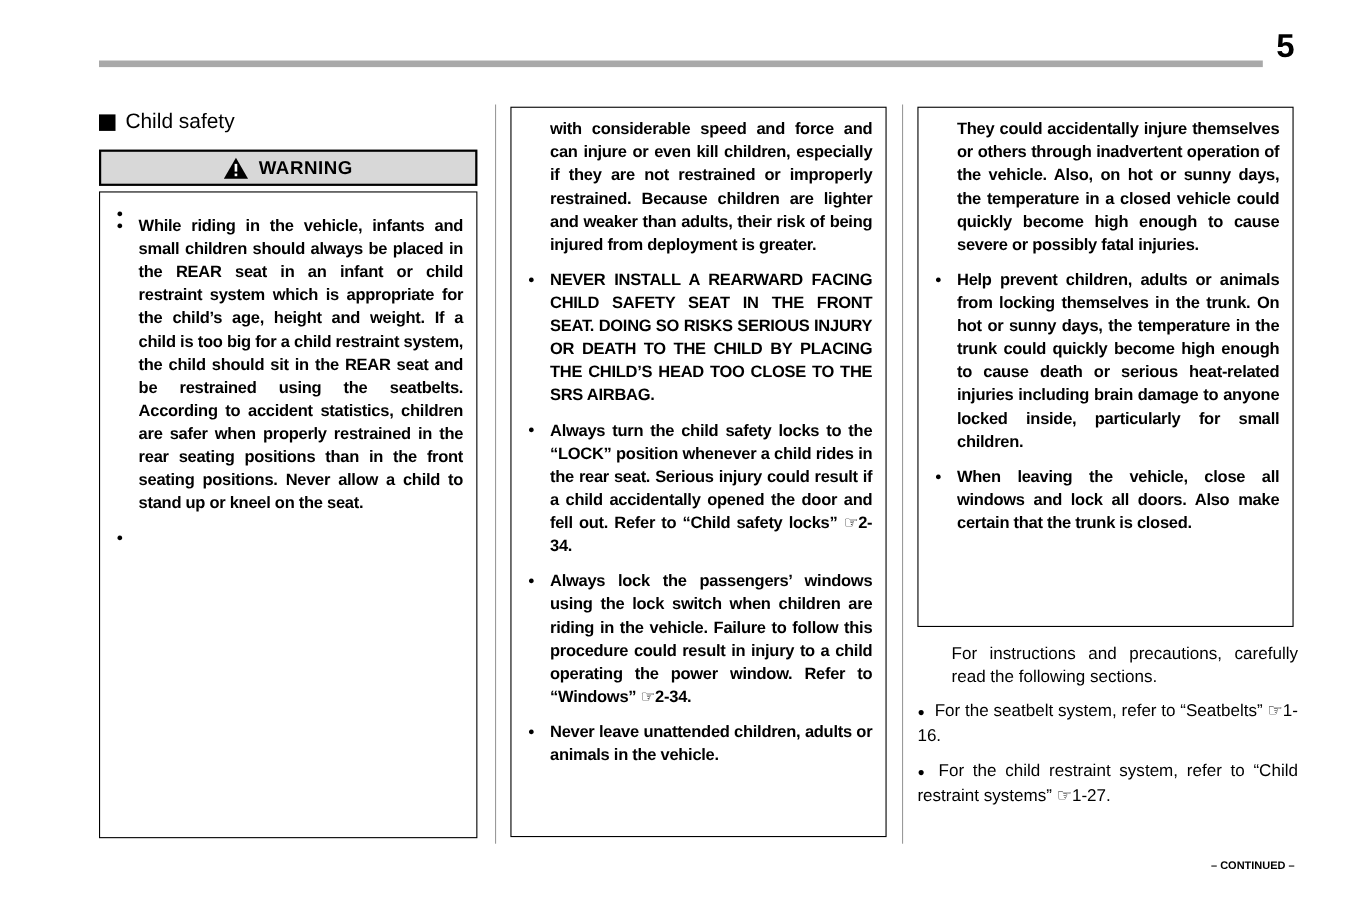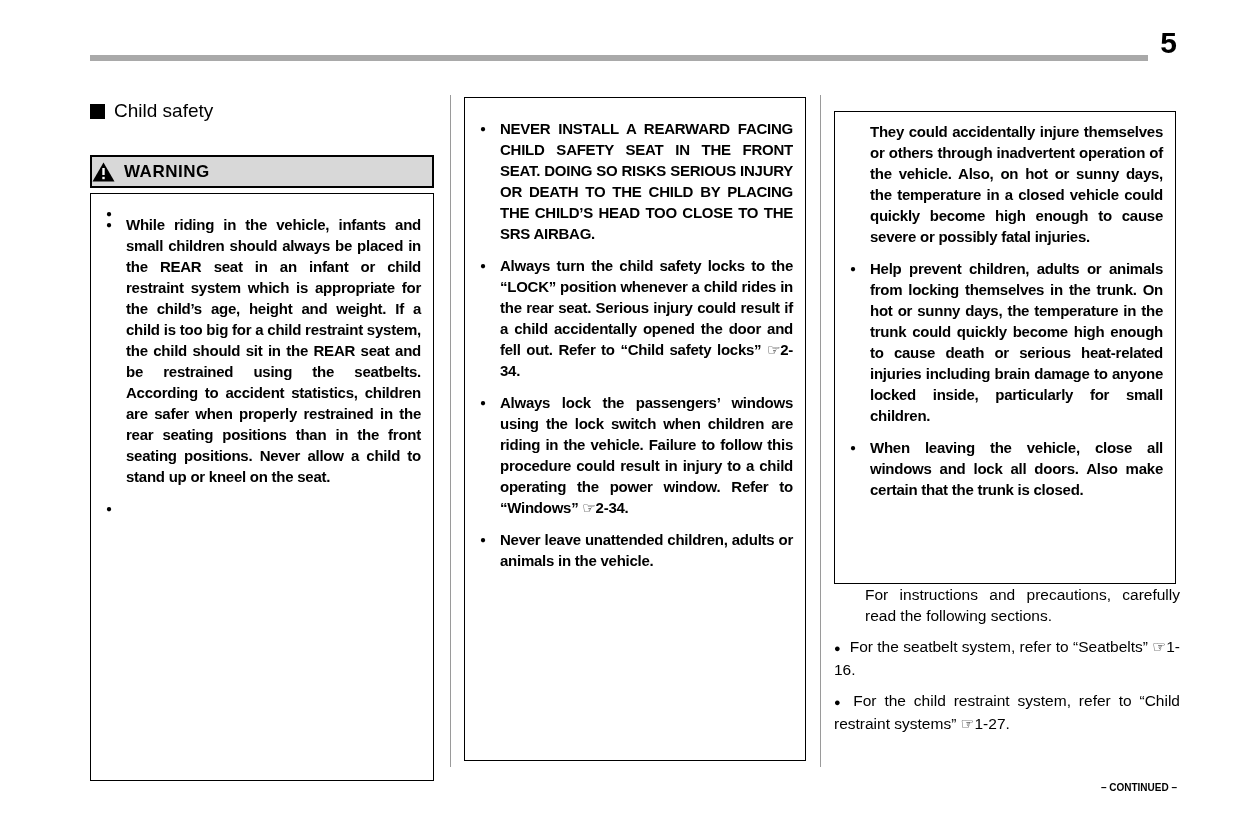--- a/index.html
+++ b/index.html
@@ -19,34 +19,34 @@
   .divider { position:absolute; top:95px; width:1px; height:672px; background:#9a9a9a; }
   .d1 { left:450px; }
   .d2 { left:820px; }
 
   
   .col1 { position:absolute; left:90px; top:100px; width:344px; }
   .section-heading { display:flex; align-items:center; gap:9px; font-size:19px; font-weight:normal; }
   .sq { width:15px; height:15px; background:#000; display:inline-block; flex:0 0 auto; }
 
   .warn-header {
-    margin-top:33px; height:33px;
+    margin-top:14px; height:33px;
     border:2px solid #000; background:#d8d8d8;
-    display:flex; align-items:center; gap:9px;
+    display:flex; align-items:center; justify-content:center; gap:9px;
     font-weight:bold; font-size:17px; letter-spacing:0.5px;
   }
   .tri { display:inline-flex; align-items:center; }
 
   .warn-box {
     border:1.5px solid #000; background:#fff;
     padding:9px 12px 10px 12px; overflow:hidden;
   }
   .box1 { margin-top:5px; height:588px; }
   .box2 { position:absolute; left:464px; top:97px; width:342px; height:664px; }
-  .box3 { position:absolute; left:834px; top:97px; width:342px; height:473px;margin-top:14px; }
+  .box3 { position:absolute; left:834px; top:97px; width:342px; height:473px; }
 
   .wtext { font-weight:bold; font-size:15px; line-height:21px; letter-spacing:-0.25px; text-align:justify; }
   .b-item { position:relative; padding-left:23px; margin-top:11px; }
   .b-item.first { margin-top:0; }
   .cont-para { padding-left:23px; }
   .b-dot { position:absolute; left:3px; top:0; font-size:10px; line-height:21px; }
 
   
   .refs { position:absolute; left:834px; top:584px; width:346px; font-size:15.5px; line-height:21px; text-align:justify; }
   .refs-intro { margin-bottom:10px;margin-left:31px; }
@@ -91,20 +91,21 @@
         <span class="b-dot">●</span>
         <span>While riding in the vehicle, infants and small children should always be placed in the REAR seat in an infant or child restraint system which is appropriate for the child’s age, height and weight. If a child is too big for a child restraint system, the child should sit in the REAR seat and be restrained using the seatbelts. According to accident statistics, children are safer when properly restrained in the rear seating positions than in the front seating positions. Never allow a child to stand up or kneel on the seat.</span>
       </div>
       <div class="b-item">
         <span class="b-dot">●</span>
       </div>
     </div>
   </div>
 
   <div class="warn-box box2 wtext">
+    <div class="cont-para">with considerable speed and force and can injure or even kill children, especially if they are not restrained or improperly restrained. Because children are lighter and weaker than adults, their risk of being injured from deployment is greater.</div>
     <div class="b-item">
       <span class="b-dot">●</span>
       <span>NEVER INSTALL A REARWARD FACING CHILD SAFETY SEAT IN THE FRONT SEAT. DOING SO RISKS SERIOUS INJURY OR DEATH TO THE CHILD BY PLACING THE CHILD’S HEAD TOO CLOSE TO THE SRS AIRBAG.</span>
     </div>
     <div class="b-item">
       <span class="b-dot">●</span>
       <span>Always turn the child safety locks to the “LOCK” position whenever a child rides in the rear seat. Serious injury could result if a child accidentally opened the door and fell out. Refer to “Child safety locks” ☞2-34.</span>
     </div>
     <div class="b-item">
       <span class="b-dot">●</span>

